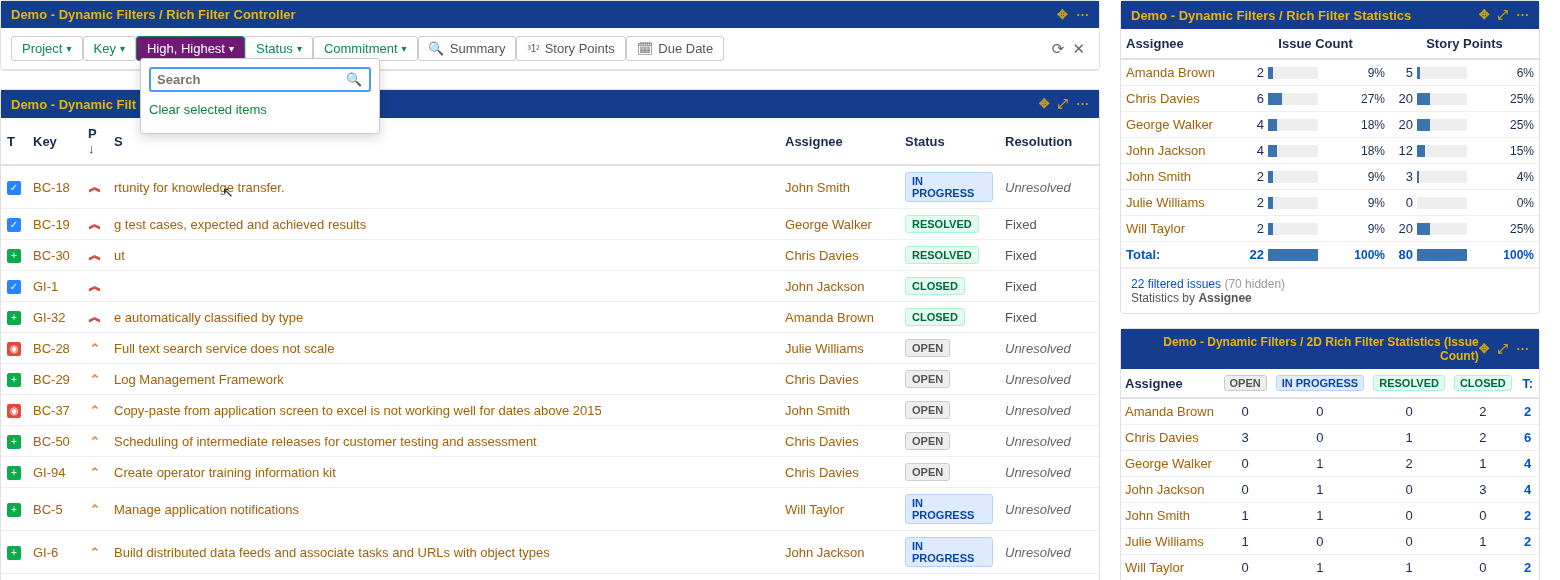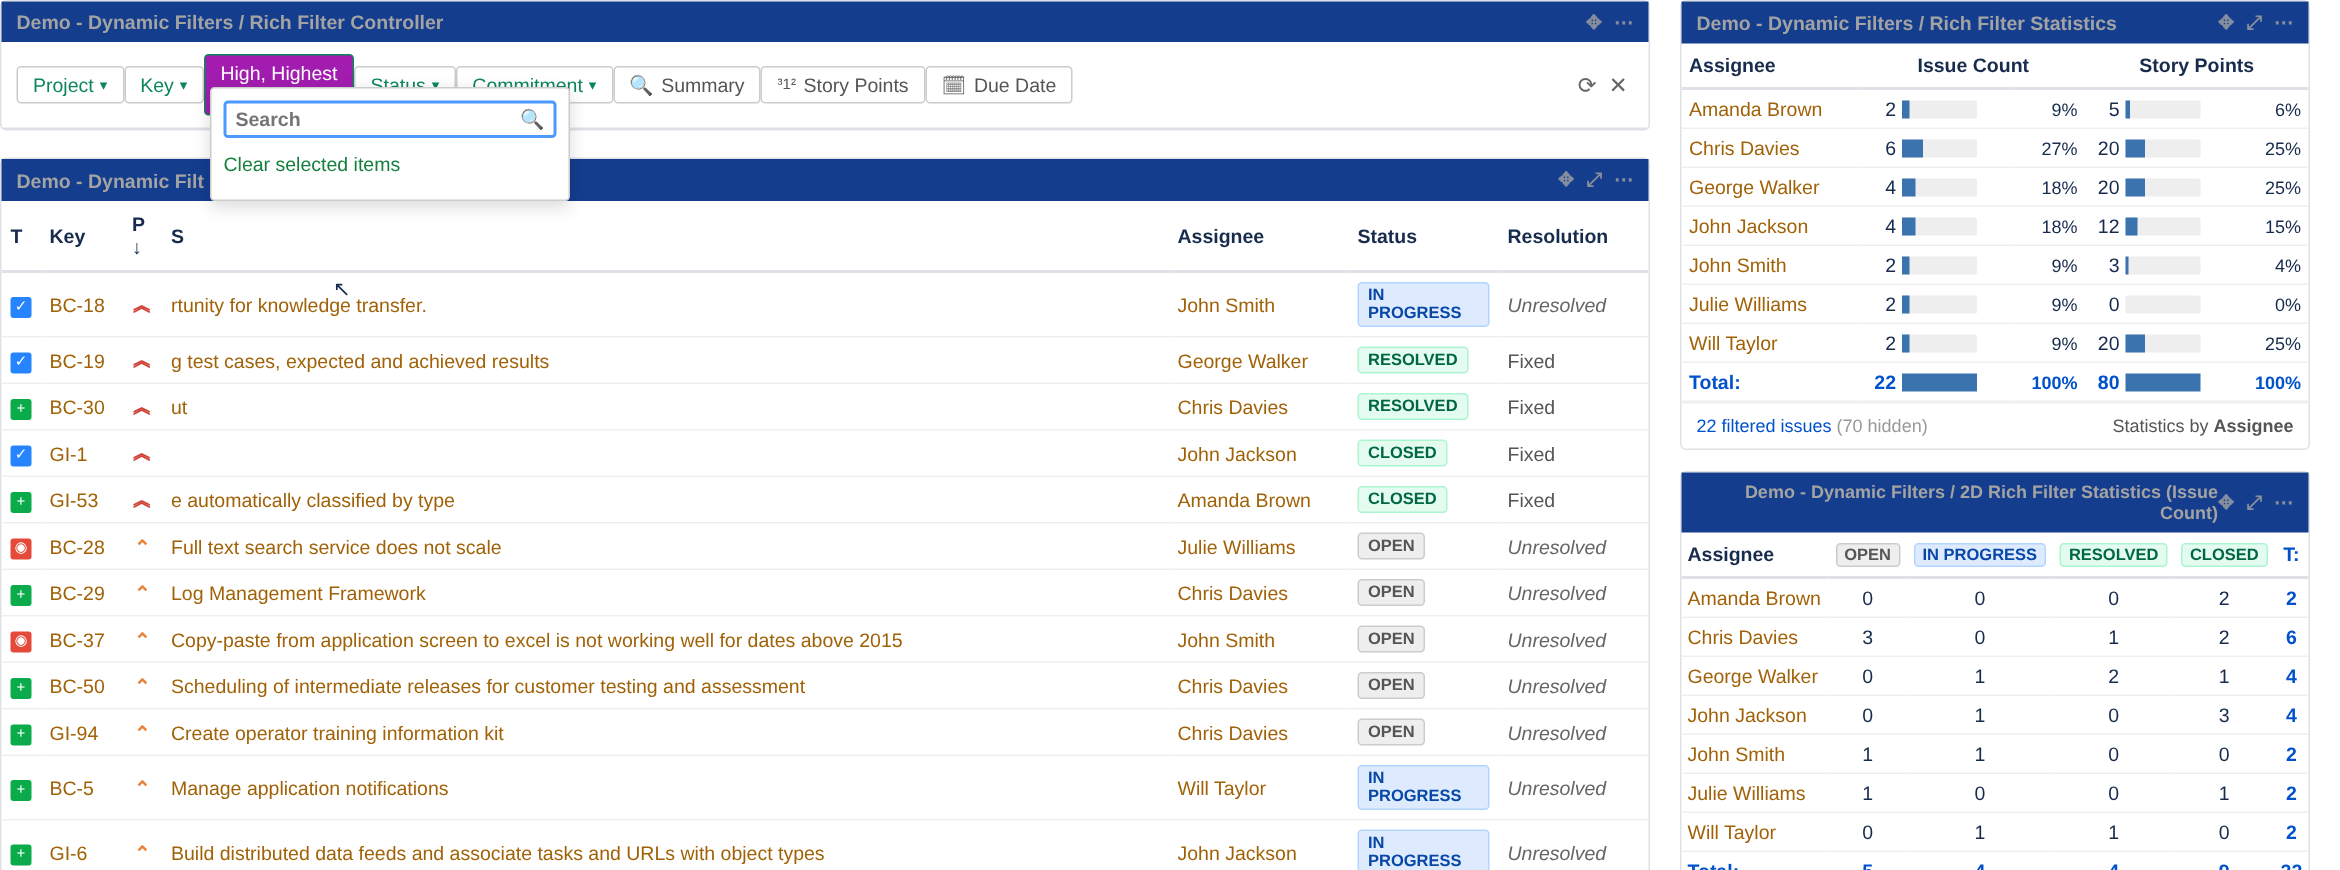--- a/index.html
+++ b/index.html
@@ -1,27 +1,27 @@
 <!DOCTYPE html>
 <html><head>
 <meta charset="utf-8">
 <style>
 * { box-sizing: border-box; margin: 0; padding: 0; }
 body { font-family: -apple-system, Arial, sans-serif; font-size: 13px; background: #fff; color: #172b4d; width: 1560px; height: 580px; overflow: hidden; }
 .layout { display: flex; gap: 20px; padding: 0; }
 .left { width: 1100px; }
 .right { width: 420px; display: flex; flex-direction: column; gap: 14px; }
 .panel { border: 1px solid #dfe1e6; border-radius: 4px; background: #fff; }
-.panel-header { background: #143d8d; color: #a3a3a3; font-weight: 600; padding: 6px 10px; display: flex; justify-content: space-between; align-items: center; font-size: 13px; }
+.panel-header { background: #143d8d; color: #eab308; font-weight: 600; padding: 6px 10px; display: flex; justify-content: space-between; align-items: center; font-size: 13px; }
 .panel-header.alt { background: #143d8d; text-align: right; }
 .panel-icons { display: flex; gap: 8px; opacity: 0.8; }
 .panel-icons span { cursor: pointer; font-size: 13px; }
 .toolbar { display: flex; gap: 0; padding: 8px 10px; align-items: center; border-bottom: 1px solid #dfe1e6; }
 .dd-btn { border: 1px solid #ccc; background: #fff; color: #0b875b; padding: 4px 10px; border-radius: 3px; cursor: pointer; font-size: 13px; display: inline-flex; align-items: center; gap: 4px; }
-.dd-btn.active { background: #a21caf; color: #fff; border-color: #0b875b; flex-direction: column; }
+.dd-btn.active { background: #701a75; color: #fff; border-color: #0b875b; }
 .dd-btn .caret { font-size: 10px; }
 .tool-btn { border: 1px solid #ccc; background: #fff; color: #555; padding: 4px 10px; border-radius: 3px; cursor: pointer; font-size: 13px; display: inline-flex; align-items: center; gap: 5px; }
 .toolbar-spacer { flex: 1; }
 .refresh-icon, .close-icon { cursor: pointer; color: #666; font-size: 15px; padding: 0 4px; }
 .gap { height: 18px; }
 .table { width: 100%; border-collapse: collapse; }
 .table th { text-align: left; font-weight: 600; padding: 8px 6px; border-bottom: 2px solid #dfe1e6; font-size: 13px; color: #172b4d; }
 .table td { padding: 6px 6px; border-bottom: 1px solid #efefef; font-size: 13px; vertical-align: middle; }
 .type-icon { width: 14px; height: 14px; display: inline-block; border-radius: 2px; }
 .type-story { background: #0baa4b; }
@@ -53,21 +53,21 @@
 .stats-table th { text-align: center; font-weight: 600; padding: 7px 5px; border-bottom: 2px solid #dfe1e6; }
 .stats-table th:first-child { text-align: left; }
 .stats-table td { padding: 5px 5px; border-bottom: 1px solid #efefef; }
 .stats-table .bar-cell { display: flex; align-items: center; gap: 4px; }
 .stats-table .bar-cell .num { min-width: 18px; text-align: right; }
 .stats-table .bar-bg { width: 50px; height: 12px; background: #eee; border-radius: 1px; position: relative;}
 .stats-table .bar-fill { height: 100%; background: #3b73af; }
 .stats-table .pct { min-width: 34px; text-align: right; font-size: 12px;}
 .stats-table tr.total td { font-weight: bold; color: #0052cc; }
 .stats-table tr.total .bar-fill{ background:#3b73af;}
-.stats-footer { display: flex; justify-content: space-between; padding: 8px 10px; font-size: 12px; color: #555; border-top: 1px solid #efefef;}
+.stats-footer { display: flex; justify-content: space-between; padding: 8px 10px; font-size: 12px; color: #555; border-top: 1px solid #efefef; flex-direction: column;}
 .stats-footer .link { color: #0052cc;}
 
 .table2d { width: 100%; border-collapse: collapse; font-size: 13px; }
 .table2d th { font-weight: 600; padding: 6px 4px; border-bottom: 2px solid #dfe1e6; text-align: center; }
 .table2d th:first-child{ text-align: left;}
 .table2d td { padding: 5px 4px; border-bottom: 1px solid #efefef; text-align: center;}
 .table2d td:first-child{text-align:left;}
 .table2d td:last-child, .table2d th:last-child{ color:#0052cc; font-weight:600;}
 .table2d .th-status { display:inline-block; padding:1px 5px; border-radius:3px; font-size:11px; font-weight:700;}
 .table2d tr.total td{ font-weight:bold; color:#0052cc;}
@@ -192,21 +192,21 @@
               <td><span class="type-icon type-task" style="color:#fff;text-align:center;line-height:14px;font-size:10px;">✓</span></td>
               <td><span class="link">GI-1</span></td>
               <td><span class="prio prio-highest">︽</span></td>
               <td><span class="link"></span></td>
               <td><span class="link">John Jackson</span></td>
               <td><span class="status status-closed">CLOSED</span></td>
               <td><span class="resolution">Fixed</span></td>
             </tr>
             <tr>
               <td><span class="type-icon type-story" style="color:#fff;text-align:center;line-height:14px;font-size:10px;">+</span></td>
-              <td><span class="link">GI-53</span></td>
+              <td><span class="link">GI-32</span></td>
               <td><span class="prio prio-highest">︽</span></td>
               <td><span class="link">e automatically classified by type</span></td>
               <td><span class="link">Amanda Brown</span></td>
               <td><span class="status status-closed">CLOSED</span></td>
               <td><span class="resolution">Fixed</span></td>
             </tr>
             <tr>
               <td><span class="type-icon type-bug" style="color:#fff;text-align:center;line-height:14px;font-size:10px;">◉</span></td>
               <td><span class="link">BC-28</span></td>
               <td><span class="prio prio-high">⌃</span></td>

